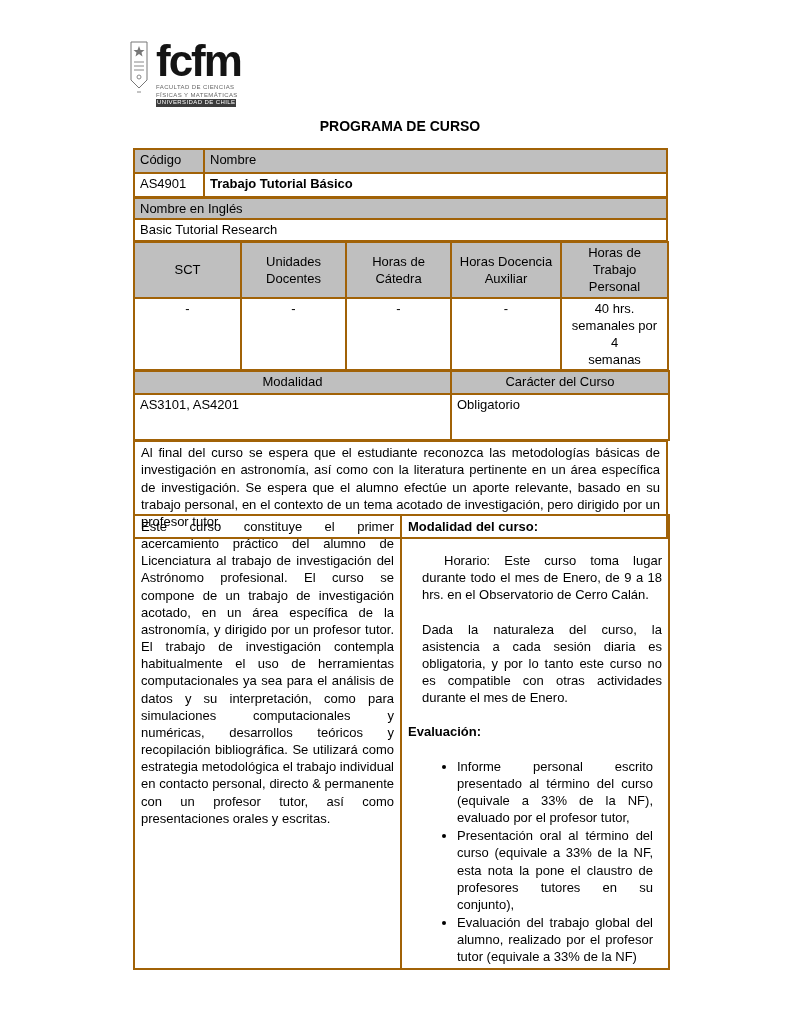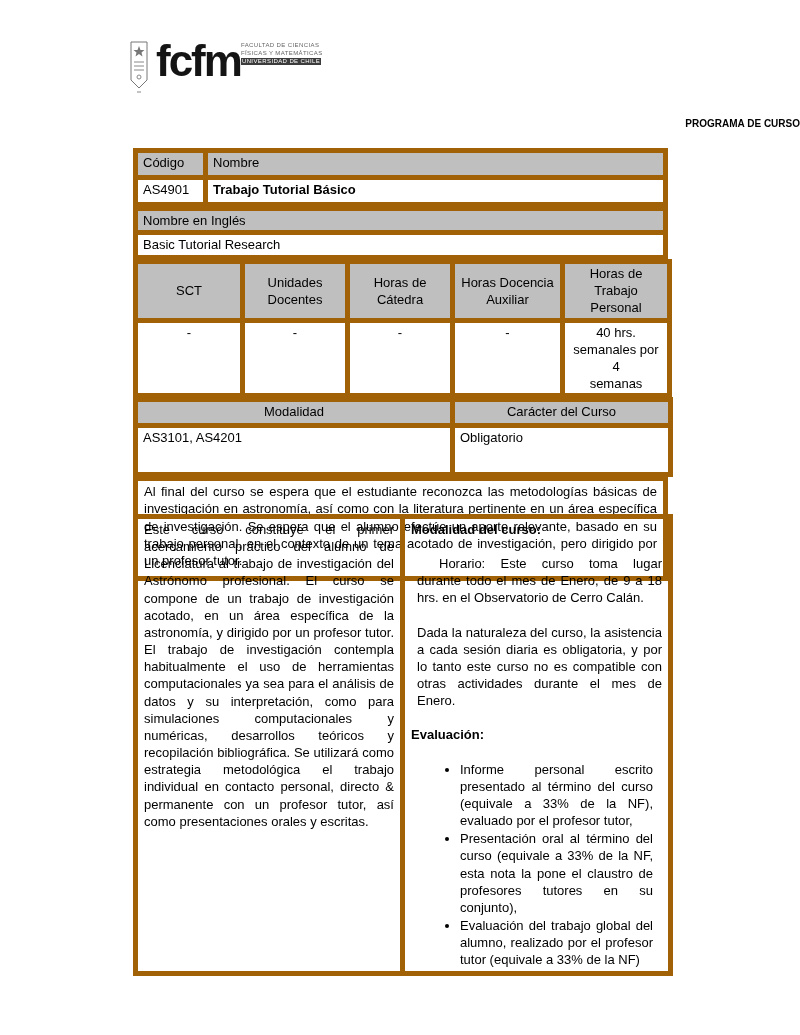--- a/index.html
+++ b/index.html
@@ -2,48 +2,48 @@
 <html><head>
 <meta charset="utf-8">
 <style>
   html,body{margin:0;padding:0;background:#ffffff;}
   #page{position:relative;width:800px;height:1035px;background:#fff;
         font-family:"Liberation Sans",sans-serif;color:#000;overflow:hidden;}
 
   
   #logo{position:absolute;left:127px;top:40px;display:flex;align-items:flex-start;gap:5px;}
   .logo-emblem{flex:0 0 auto;}
-  .logo-text{display:flex;flex-direction:row;}
+  .logo-text{display:flex;flex-direction:column;}
   .brand{font-size:44px;font-weight:bold;letter-spacing:-2px;line-height:0.95;color:#141414;}
   .logo-sub{margin-top:2px;font-size:6px;letter-spacing:0.4px;color:#666;line-height:1.3;}
   .logo-sub .inv{background:#3c3c3c;color:#fff;display:inline-block;padding:0 1px;}
 
-  #doc-title{position:absolute;top:118px;left:0;width:800px;text-align:right;
-             font-size:10px;font-weight:bold;}
+  #doc-title{position:absolute;top:118px;left:0;width:800px;text-align:center;
+             font-size:14px;font-weight:bold;}
 
   .tgroup{position:absolute;left:133px;width:535px;}
   #tg1{top:148px;}
   #tg2{top:514px;}
 
   table{border-collapse:collapse;width:535px;table-layout:fixed;}
   table + table{margin-top:-1px;}
-  td{border:5px solid #a16207;padding:1px 5px;vertical-align:top;
+  td{border:2px solid #a16207;padding:1px 5px;vertical-align:top;
      font-size:13px;line-height:1.32;overflow:hidden;word-wrap:break-word;}
   .hdr{background:#bfbfbf;}
   .ctr{text-align:center;}
   .mid{vertical-align:middle;}
   .b{font-weight:bold;}
   .just{text-align:justify;}
   .pad{padding:2px 6px;}
   .prelines{white-space:pre-line;}
 
   p{margin:0;}
   .sp{margin-top:17px;}
   .ind{text-indent:22px;}
-  .ml{margin-left:6px;}
+  .ml{margin-left:14px;}
   ul{margin:17px 9px 0;padding-left:40px;list-style:disc;}
   li{margin:0 0 1px;}
 </style>
 </head>
 <body>
 
 <div id="page">
 
   <div id="logo">
     <span class="logo-emblem">

